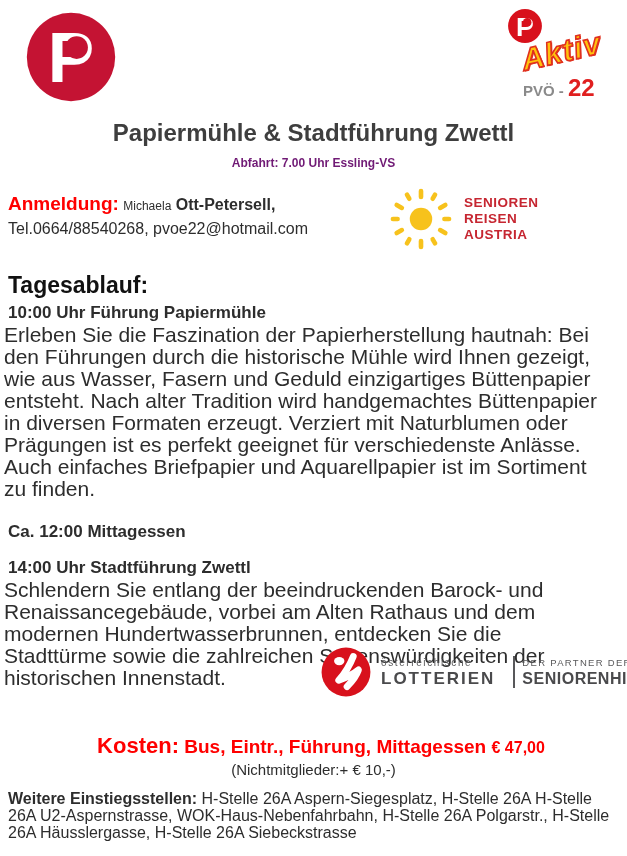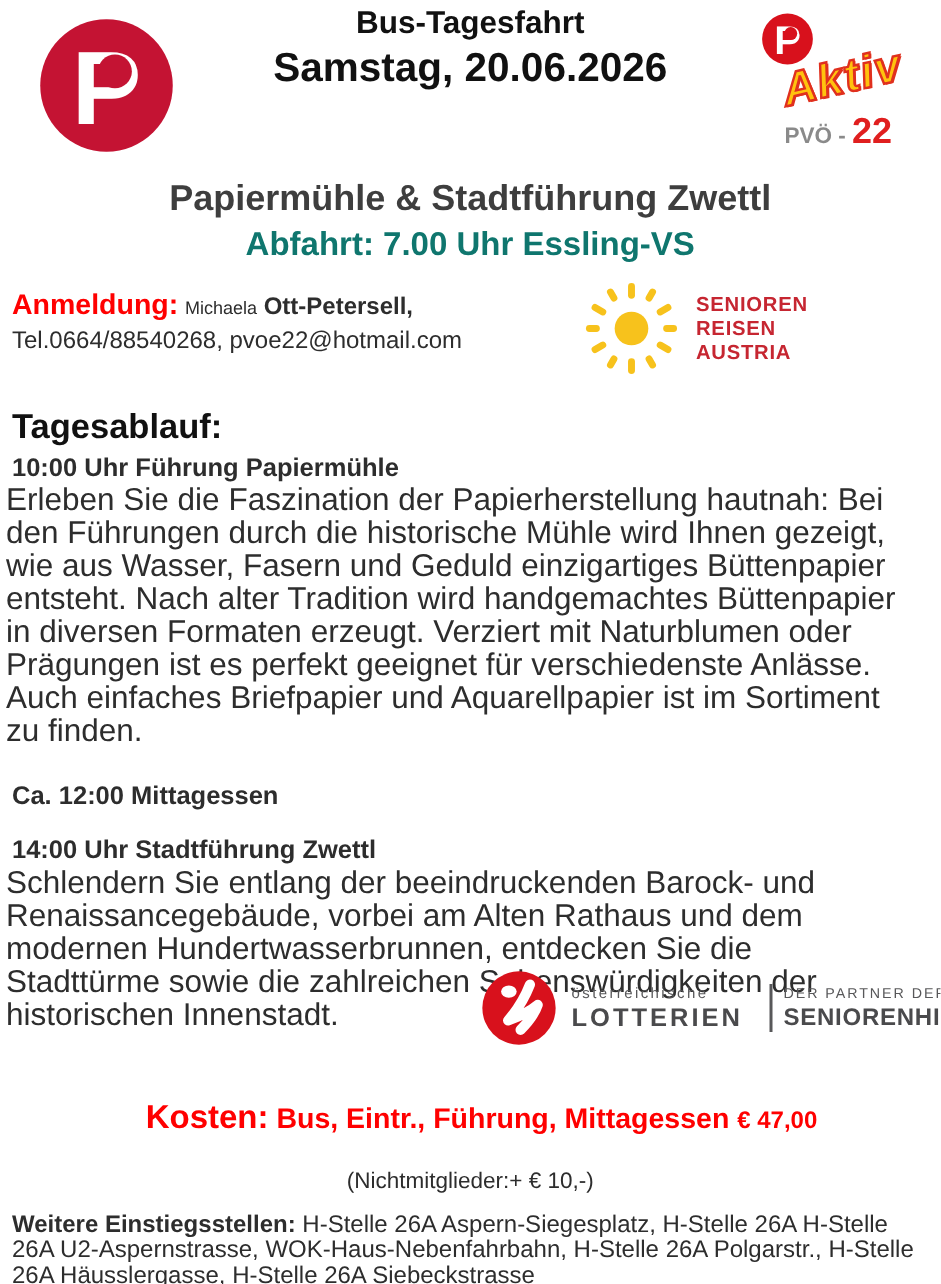--- a/index.html
+++ b/index.html
@@ -24,21 +24,21 @@
     font-size:31px; font-weight:bold; font-style:italic;
     color:#ffc20e; -webkit-text-stroke:1.6px #e0301e;
     text-shadow:1px 1px 0 #e0301e;
     transform:rotate(-13deg); letter-spacing:1px;
   }
   .aktiv-sub { position:absolute; left:22px; top:68px; font-size:15px; font-weight:bold; color:#8a8a8a; white-space:nowrap; }
   .aktiv-num { font-size:24px; font-weight:bold; color:#e01f1f; }
 
   
   .trip-title { margin-top:6px; text-align:center; font-size:24px; font-weight:bold; color:#3e3e3e; line-height:30px; }
-  .departure { margin-top:4px; text-align:center; font-size:22px; font-weight:bold; color:#0f766e; line-height:22px; }
+  .departure { margin-top:4px; text-align:center; font-size:12px; font-weight:bold; color:#701a75; line-height:22px; }
 
   
   .registration { margin-top:18px; padding-left:8px; }
   .reg-line1 { line-height:24px; }
   .reg-label { color:#ff0000; font-weight:bold; font-size:19px; }
   .reg-name  { font-size:12px; color:#2d2d2d; }
   .reg-name-bold { font-size:16px; font-weight:bold; color:#2d2d2d; }
   .reg-contact { font-size:16px; line-height:21px; color:#2d2d2d; }
 
   
@@ -64,42 +64,38 @@
   .lott-small { font-size:10px; color:#58585a; letter-spacing:1.6px; line-height:13px; }
   .lott-big   { font-size:17px; font-weight:bold; color:#4a4a4c; letter-spacing:2px; line-height:19px; }
   .lott-small-r { font-size:9.5px; color:#58585a; letter-spacing:1.3px; line-height:13px; }
   .lott-big-r { font-size:16px; font-weight:bold; color:#4a4a4c; letter-spacing:0.5px; line-height:19px; }
 
   
   .kosten { margin-top:44px; text-align:center; color:#ff0000; white-space:nowrap;padding-left:15px; }
   .kosten-label { font-size:22px; font-weight:bold; }
   .kosten-desc  { font-size:19px; font-weight:bold; }
   .kosten-price { font-size:16px; font-weight:bold; }
-  .nonmembers { margin-top:20px; text-align:center; font-size:15px; color:#2d2d2d; line-height:19px; }
+  .nonmembers { margin-top:1px; text-align:center; font-size:15px; color:#2d2d2d; line-height:19px; }
 
   
   .stops { margin-top:11px; padding:0 8px; font-size:16px; line-height:17px; color:#2d2d2d; width:627px; }
   .stops-label { font-weight:bold; }
 </style>
 </head>
 <body>
 
 <div class="page">
 
   <header class="header">
     <div class="p-logo">
       <svg viewBox="0 0 100 100" width="94" height="98">
         <circle cx="50" cy="50" r="47" fill="#c41333"></circle>
         <text x="50" y="77" text-anchor="middle" font-family="Liberation Sans, sans-serif" font-size="74" font-weight="bold" fill="#ffffff">P</text>
         <circle cx="56" cy="40" r="12" fill="#c41333"></circle>
       </svg>
-    </div>
-    <div class="header-titles">
-      <div class="h1">Bus-Tagesfahrt</div>
-      <div class="h2">Samstag, 20.06.2026</div>
     </div>
     <div class="aktiv">
       <div class="aktiv-p">
         <svg viewBox="0 0 100 100" width="36" height="36">
           <circle cx="50" cy="50" r="47" fill="#d8111c"></circle>
           <text x="50" y="77" text-anchor="middle" font-family="Liberation Sans, sans-serif" font-size="74" font-weight="bold" fill="#ffffff">P</text>
           <circle cx="56" cy="40" r="12" fill="#d8111c"></circle>
         </svg>
       </div>
       <div class="aktiv-word">Aktiv</div>

